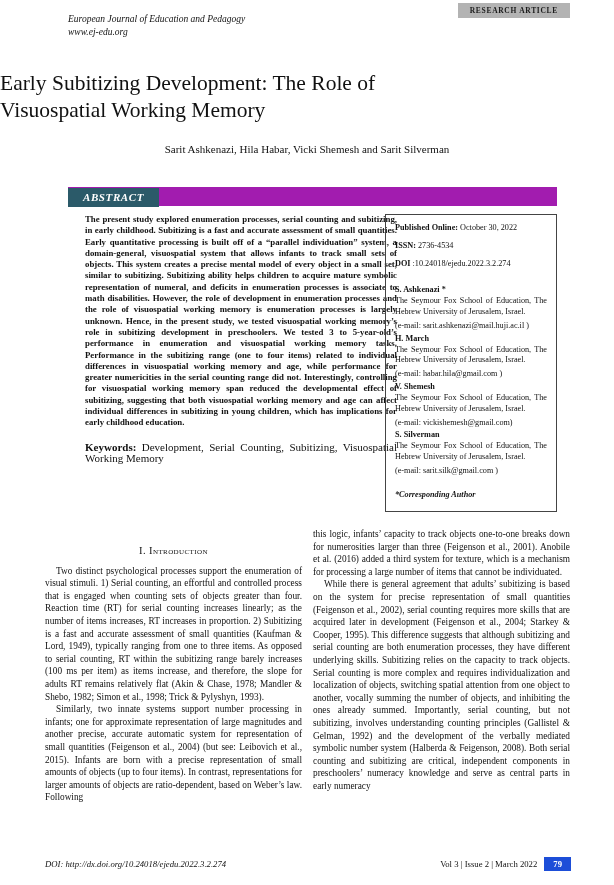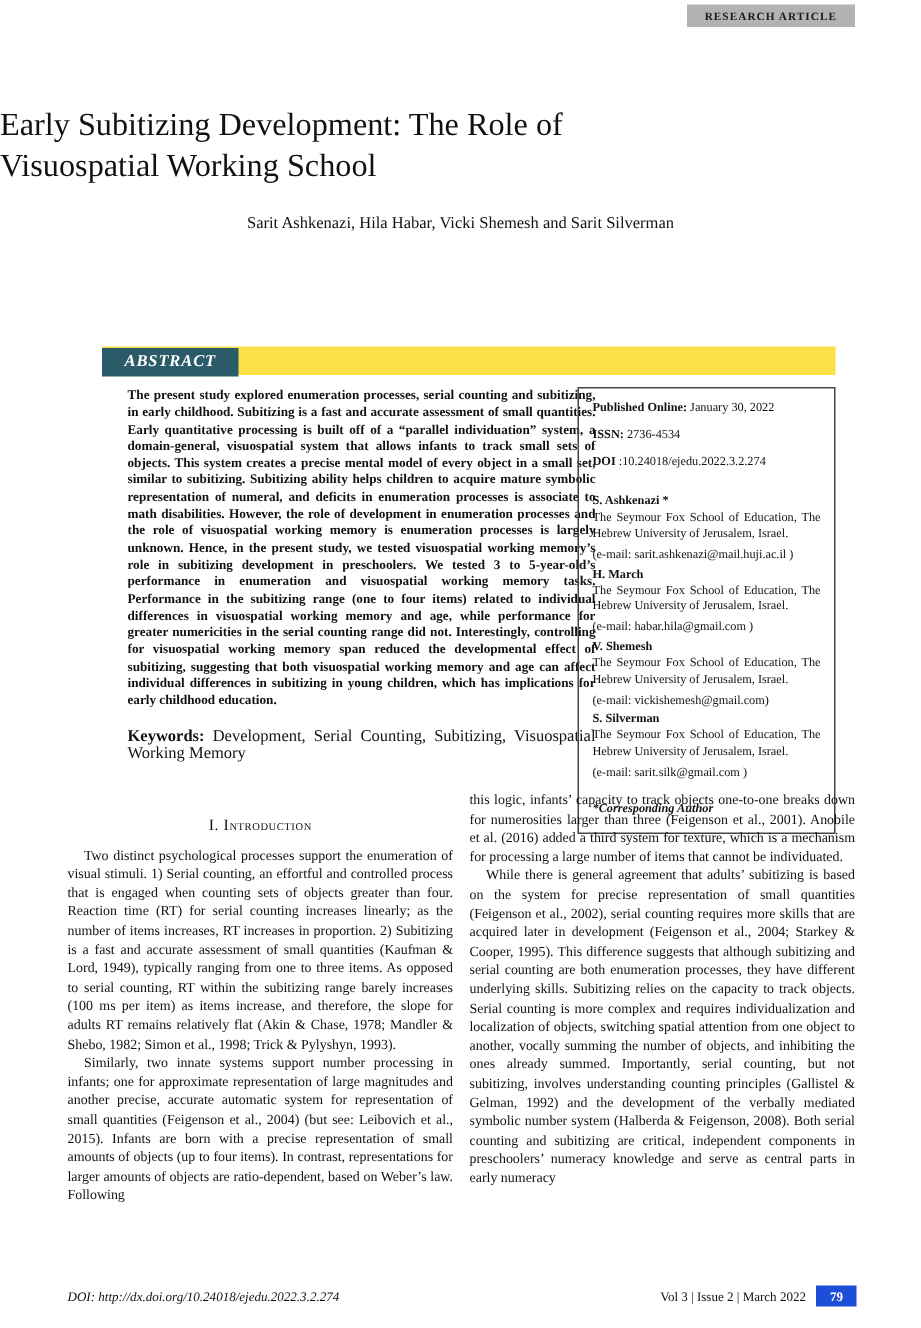--- a/index.html
+++ b/index.html
@@ -45,21 +45,21 @@
   }
   .authors {
     position: absolute;
     top: 143px;
     left: 0;
     width: 100%;
     text-align: center;
     font-size: 11px;
   }
   .abstract-wrap { position: absolute; top: 187px; left: 68px; width: 489px; }
-  .abstract-bar { background: #fde047; height: 19px; margin-top: 44px; }
+  .abstract-bar { background: #a21caf; height: 19px; }
   .abstract-label {
     display: inline-block;
     background: #2b5a69;
     color: #ffffff;
     font-weight: bold;
     font-style: italic;
     font-size: 11px;
     letter-spacing: 0.6px;
     padding: 3px 15px 4px 15px;
     height: 19px;
@@ -134,39 +134,43 @@
     padding: 2px 9px;
   }
 </style>
 </head>
 <body>
 
 <div class="page">
 
   <div class="badge">RESEARCH ARTICLE</div>
 
+  <div class="journal-head">
+    <div>European Journal of Education and Pedagogy</div>
+    <div>www.ej-edu.org</div>
+  </div>
 
   <h1 class="title">
     <span>Early Subitizing Development: The Role of</span><br>
-    <span>Visuospatial Working School</span>
+    <span>Visuospatial Working Memory</span>
   </h1>
 
   <div class="authors">Sarit Ashkenazi, Hila Habar, Vicki Shemesh and Sarit Silverman</div>
 
   <div class="abstract-wrap">
     <div class="abstract-bar">
       <span class="abstract-label">ABSTRACT</span>
     </div>
     <div class="abstract-row">
       <div class="abstract-left">
         <p class="abstract-text">The present study explored enumeration processes, serial counting and subitizing, in early childhood. Subitizing is a fast and accurate assessment of small quantities. Early quantitative processing is built off of a “parallel individuation” system, a domain-general, visuospatial system that allows infants to track small sets of objects. This system creates a precise mental model of every object in a small set, similar to subitizing. Subitizing ability helps children to acquire mature symbolic representation of numeral, and deficits in enumeration processes is associate to math disabilities. However, the role of development in enumeration processes and the role of visuospatial working memory is enumeration processes is largely unknown. Hence, in the present study, we tested visuospatial working memory’s role in subitizing development in preschoolers. We tested 3 to 5-year-old’s performance in enumeration and visuospatial working memory tasks. Performance in the subitizing range (one to four items) related to individual differences in visuospatial working memory and age, while performance for greater numericities in the serial counting range did not. Interestingly, controlling for visuospatial working memory span reduced the developmental effect of subitizing, suggesting that both visuospatial working memory and age can affect individual differences in subitizing in young children, which has implications for early childhood education.</p>
         <p class="keywords"><b>Keywords:</b> <span>Development, Serial Counting, Subitizing, Visuospatial Working Memory</span></p>
       </div>
       <div class="info-box">
-        <p class="meta-line"><b>Published Online: </b><span>January 30, 2022</span></p>
+        <p class="meta-line"><b>Published Online: </b><span>October 30, 2022</span></p>
         <p class="meta-line"><b>ISSN: </b><span>2736-4534</span></p>
         <p class="meta-line"><b>DOI </b><span>:10.24018/ejedu.2022.3.2.274</span></p>
 
         <div class="author-block">
           <div class="author-name">S. Ashkenazi *</div>
           <div class="affiliation">The Seymour Fox School of Education, The Hebrew University of Jerusalem, Israel.</div>
           <div class="email-line">(e-mail: sarit.ashkenazi@mail.huji.ac.il )</div>
         </div>
         <div class="author-block">
           <div class="author-name">H. March</div>

